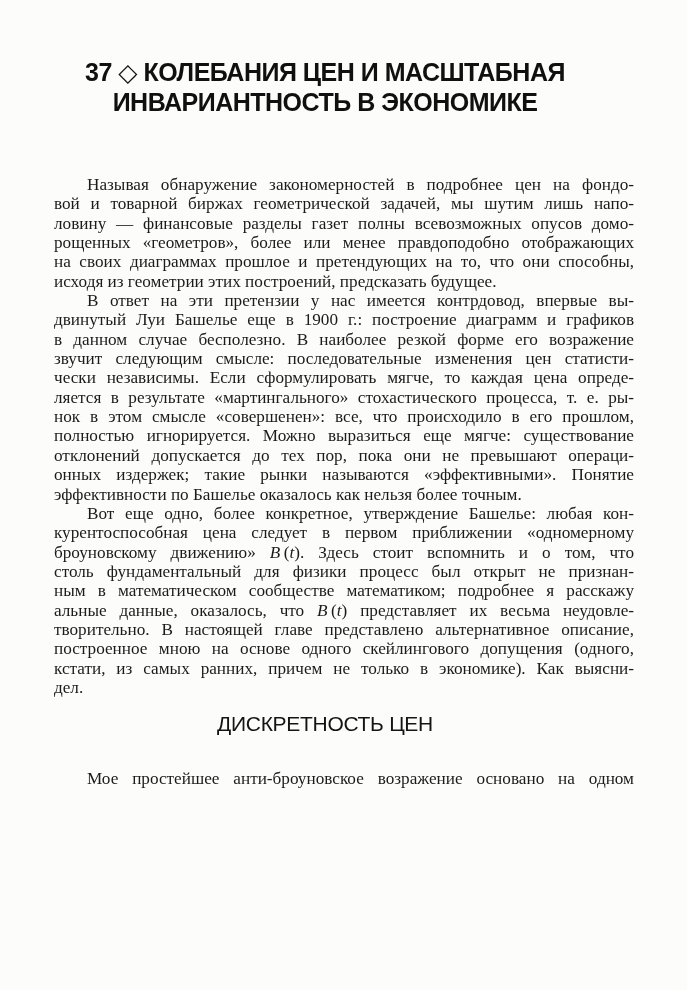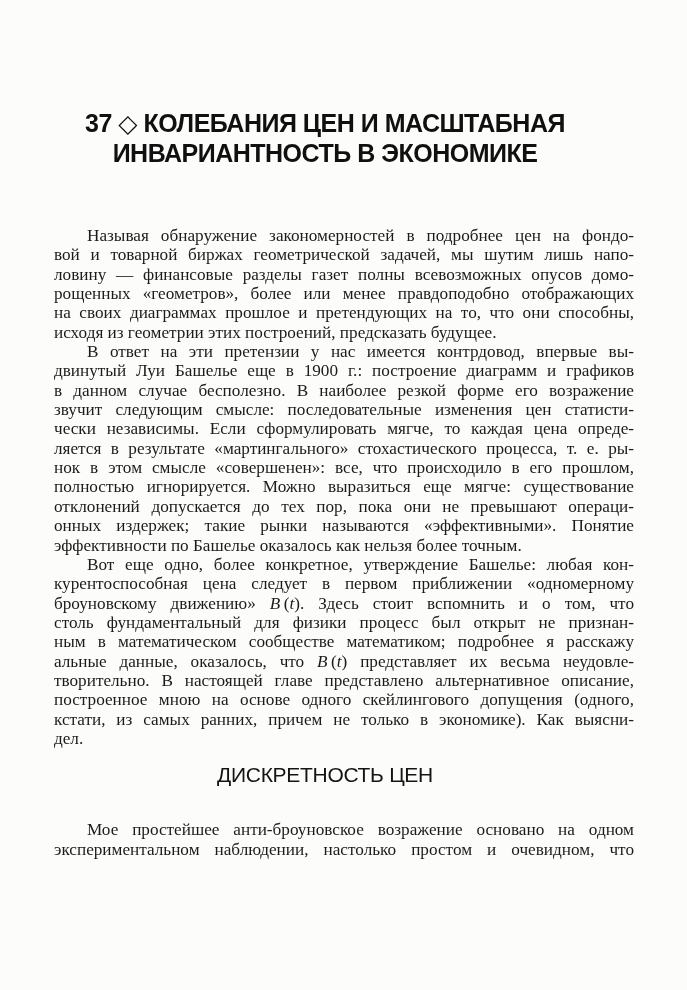--- a/index.html
+++ b/index.html
@@ -3,21 +3,21 @@
 <meta charset="utf-8">
 <style>
   html, body { margin: 0; padding: 0; }
   body { background: #fcfdfa; }
   .page {
     position: relative;
     width: 687px;
     height: 990px;
     margin: 0 auto;
     box-sizing: border-box;
-    padding: 108px 53px 0 54px;
+    padding: 57px 53px 0 54px;
     background: #fcfdfa;
     color: #1b1b1b;
     font-family: "Liberation Serif", "DejaVu Serif", serif;
     overflow: hidden;
   }
   .chapter-title {
     margin: 0 38px 0 0;
     font-family: "Liberation Sans", "DejaVu Sans", sans-serif;
     font-weight: bold;
     font-size: 25px;
@@ -96,16 +96,15 @@
         <div class="line">кстати, из самых ранних, причем не только в экономике). Как выясни-</div>
         <div class="line last">дел.</div>
       </div>
     </div>
 
   <h2 class="section-heading">ДИСКРЕТНОСТЬ ЦЕН</h2>
 
   <div class="body-text sect">
       <div class="paragraph">
         <div class="line indent">Мое простейшее анти-броуновское возражение основано на одном</div>
-        <div class="line">экспериментальном наблюдении, настолько простом и очевидном, что</div>
       </div>
     </div>
 </div>
 
 </body></html>

